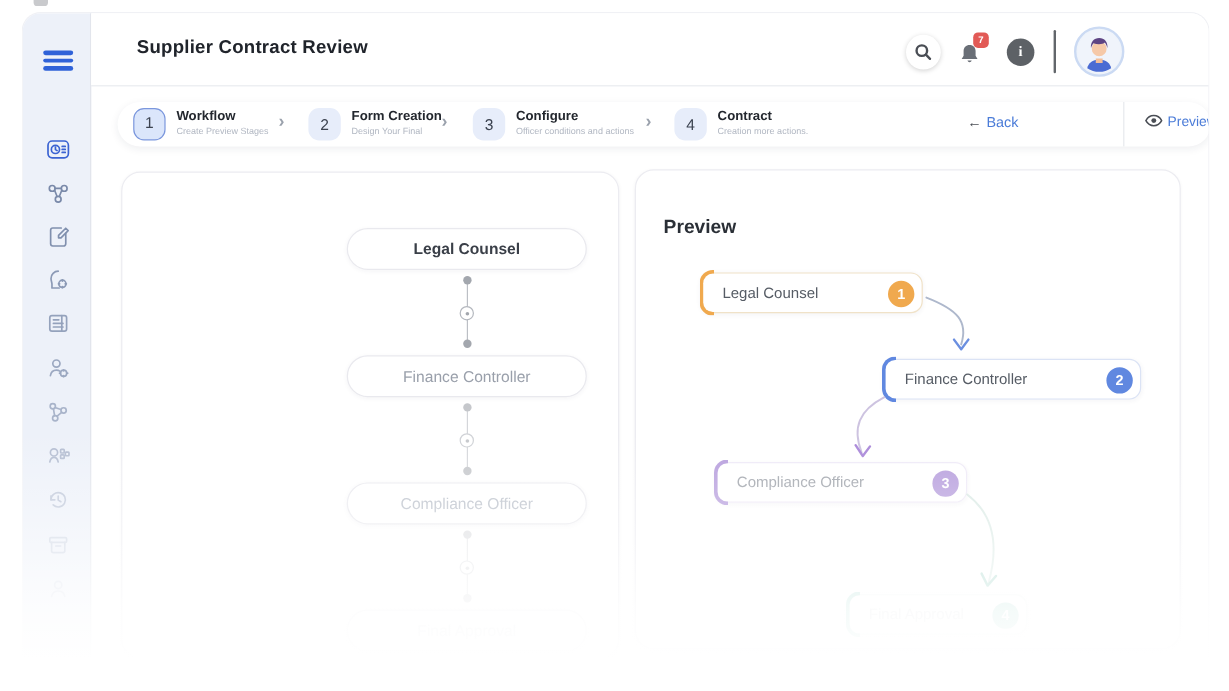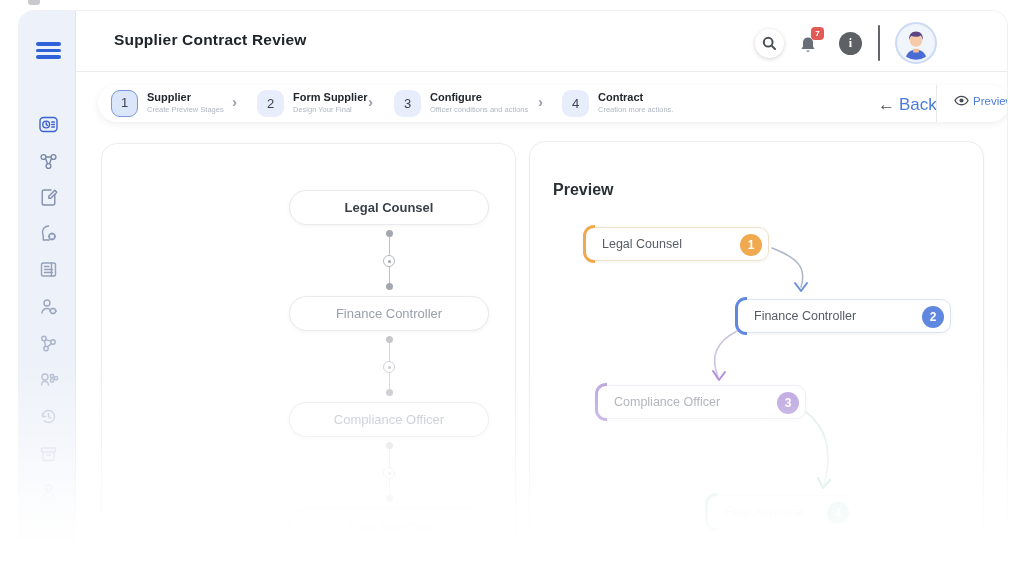--- a/index.html
+++ b/index.html
@@ -36,21 +36,21 @@
   #avatar { position:absolute; left:819px; top:11px; width:42px; height:42px; border-radius:50%; border:2px solid #cbdaf3; background:#eef3fa; overflow:hidden; cursor:pointer; }
 
   
   #stepper { position:absolute; left:79px; top:74px; width:911px; height:37px; background:#fff; border-radius:19px; box-shadow:0 2px 7px rgba(30,40,70,.08); }
   .step { position:absolute; top:0; height:37px; cursor:pointer; }
   .step-badge { position:absolute; top:5px; width:27px; height:27px; border-radius:9px; background:#e7edfa; color:#3c4350; font-size:13px; text-align:center; line-height:27px; }
   .step-badge.active { background:#dbe6fb; border:1.5px solid #7b97dd; line-height:24px; }
   .step-label { position:absolute; top:6px; font-size:11px; font-weight:700; color:#23272e; white-space:nowrap; }
   .step-sub { position:absolute; top:20px; font-size:7.5px; color:#b1b7c2; white-space:nowrap; }
   .step-chev { position:absolute; top:8px; font-size:15px; color:#9aa1ac; font-weight:700; }
-  #back-btn { position:absolute; left:780px; top:10px; font-size:17px; color:#4b7cd8; cursor:pointer; white-space:nowrap; }
+  #back-btn { position:absolute; left:708px; top:10px; font-size:12px; color:#4b7cd8; cursor:pointer; white-space:nowrap; }
   #back-btn .arr { color:#4a4e55; font-weight:700; margin-right:4px; }
   #stepper-divider { position:absolute; left:838px; top:0; width:1px; height:37px; background:#e7e9ed; }
   #preview-btn { position:absolute; left:856px; top:10px; font-size:11.5px; color:#4b7cd8; cursor:pointer; white-space:nowrap; }
   #preview-btn svg { width:15px; height:11px; vertical-align:-1px; margin-right:4px; }
 
   
   #content-bg { position:absolute; left:57px; top:61px; width:933px; height:477px; background:#f6f7f9; z-index:-1; }
 
   .panel { position:absolute; background:#fff; border:1px solid #ececf1; border-radius:16px; box-shadow:0 1px 3px rgba(20,30,60,.04); }
   #wf-panel { left:82px; top:132px; width:415px; height:406px; }
@@ -196,27 +196,27 @@
         <path d="M12.8 17c-.6-5.4 2.6-9 7.2-9s7.8 3.6 7.2 9c-.4-2.2-1.4-3.4-2.2-5-1.6 1.6-6.6 2-10 .6-.9 1.2-1.8 2.4-2.2 4.4z" fill="#5e4483"></path>
       </svg>
     </div>
   </div>
   <div id="header-rule"></div>
   <div id="content-bg"></div>
 
   <div id="stepper">
     <div class="step">
       <div class="step-badge active" style="left:13px">1</div>
-      <div class="step-label" style="left:49px">Supplier</div>
+      <div class="step-label" style="left:49px">Workflow</div>
       <div class="step-sub" style="left:49px">Create Preview Stages</div>
     </div>
     <div class="step-chev" style="left:134px">›</div>
     <div class="step">
       <div class="step-badge" style="left:159px">2</div>
-      <div class="step-label" style="left:195px">Form Supplier</div>
+      <div class="step-label" style="left:195px">Form Creation</div>
       <div class="step-sub" style="left:195px">Design Your Final</div>
     </div>
     <div class="step-chev" style="left:270px">›</div>
     <div class="step">
       <div class="step-badge" style="left:296px">3</div>
       <div class="step-label" style="left:332px">Configure</div>
       <div class="step-sub" style="left:332px">Officer conditions and actions</div>
     </div>
     <div class="step-chev" style="left:440px">›</div>
     <div class="step">

